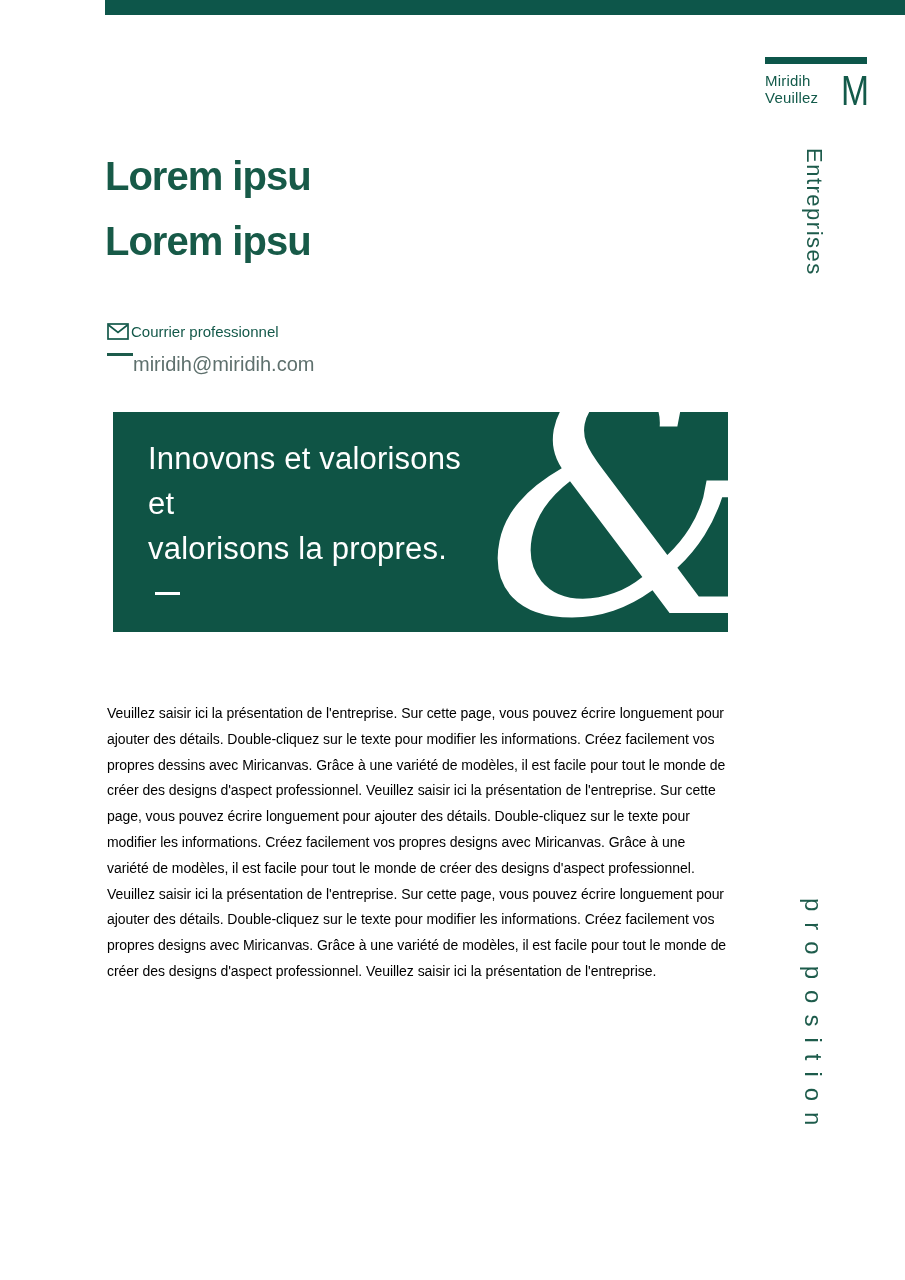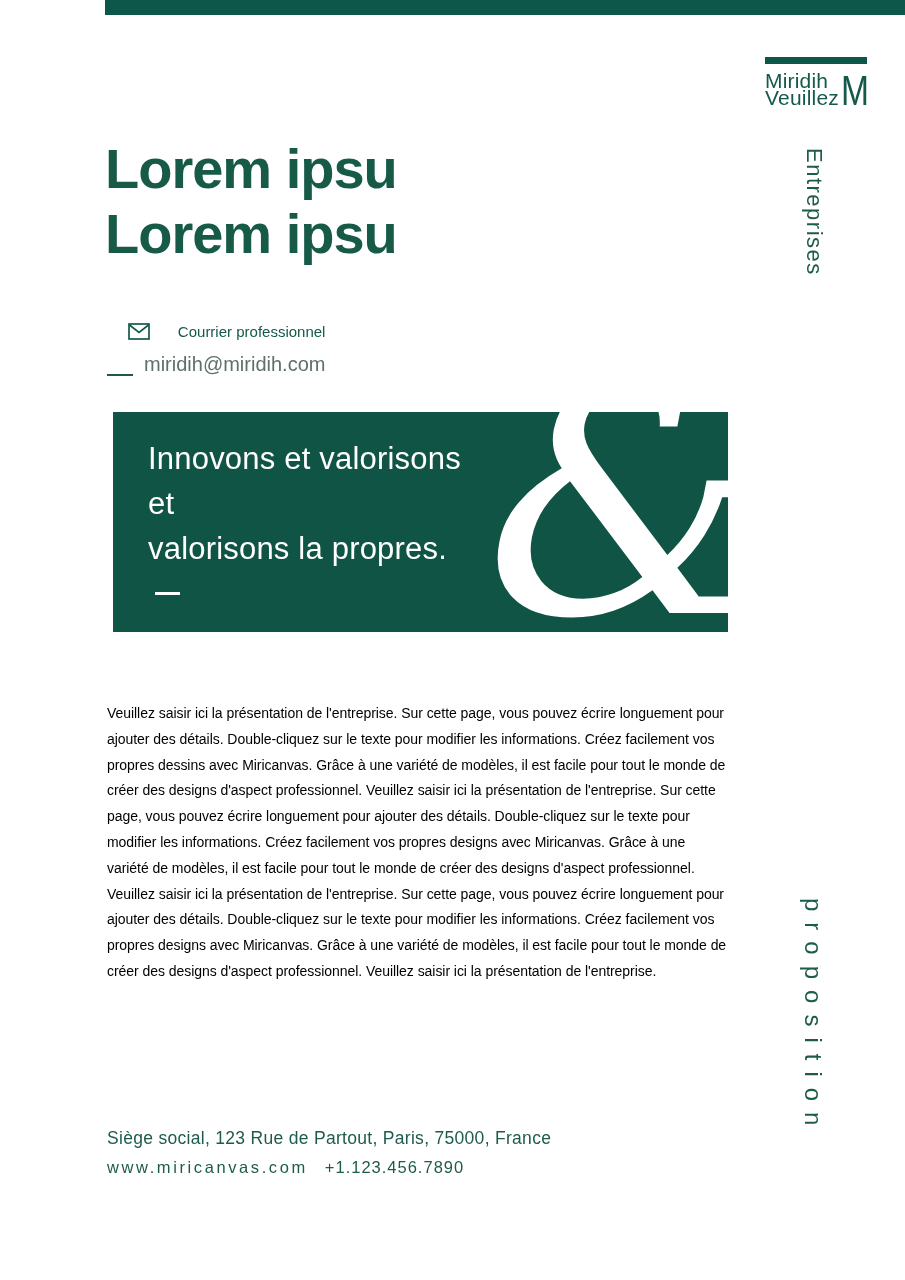--- a/index.html
+++ b/index.html
@@ -25,21 +25,21 @@
     position: absolute;
     left: 765px; top: 57px;
     width: 102px;
   }
   .brand-bar {
     width: 102px; height: 7px;
     background: #0d564a;
   }
   .brand-name {
     margin-top: 9px;
-    font-size: 21px;
+    font-size: 15px;
     line-height: 16.5px;
     color: #135a4a;
     letter-spacing: 0.2px;
   }
   .brand-mark {
     position: absolute;
     top: 13px; right: -2px;
     font-size: 42px;
     line-height: 1;
     font-weight: 500;
@@ -61,33 +61,33 @@
   }
   .v-proposition {
     left: 799px; top: 898px;
     font-size: 24px;
     letter-spacing: 11px;
   }
 
   
   .title {
     position: absolute;
-    left: 105px; top: 136px;
-    font-size: 56px;
+    left: 105px; top: 144px;
+    font-size: 40px;
     line-height: 65px;
     font-weight: 700;
     letter-spacing: -1px;
     color: #175a48;
   }
 
   
   .contact { position: absolute; left: 107px; top: 320px; }
-  .contact-row1 { display: flex; align-items: center; gap: 28px; height: 22px; justify-content: flex-end; }
+  .contact-row1 { display: flex; align-items: center; gap: 2px; height: 22px; }
   .contact-label { font-size: 15px; color: #14594a; }
-  .contact-row2 { display: flex; align-items: flex-end; gap: 11px; margin-top: 11px; }
+  .contact-row2 { display: flex; align-items: flex-start; margin-top: 11px; }
   .contact-dash { width: 26px; height: 2.5px; background: #1d5b4b; }
   .contact-email { font-size: 20px; color: #5e706d; }
 
   
   .banner {
     position: absolute;
     left: 113px; top: 412px;
     width: 615px; height: 220px;
     background: #0f5445;
     overflow: hidden;
@@ -182,21 +182,14 @@
       <div>valorisons la propres.</div>
     </div>
     <div class="banner-dash"></div>
     <div class="amp">&amp;</div>
   </div>
 
   <div class="body-par">Veuillez saisir ici la présentation de l'entreprise. Sur cette page, vous pouvez écrire longuement pour ajouter des détails. Double-cliquez sur le texte pour modifier les informations. Créez facilement vos propres dessins avec Miricanvas. Grâce à une variété de modèles, il est facile pour tout le monde de créer des designs d'aspect professionnel. Veuillez saisir ici la présentation de l'entreprise. Sur cette page, vous pouvez écrire longuement pour ajouter des détails. Double-cliquez sur le texte pour modifier les informations. Créez facilement vos propres designs avec Miricanvas. Grâce à une variété de modèles, il est facile pour tout le monde de créer des designs d'aspect professionnel. Veuillez saisir ici la présentation de l'entreprise. Sur cette page, vous pouvez écrire longuement pour ajouter des détails. Double-cliquez sur le texte pour modifier les informations. Créez facilement vos propres designs avec Miricanvas. Grâce à une variété de modèles, il est facile pour tout le monde de créer des designs d'aspect professionnel. Veuillez saisir ici la présentation de l'entreprise.</div>
 
   <div class="v-label v-proposition">proposition</div>
 
-  <div class="footer">
-    <div class="footer-address">Siège social, 123 Rue de Partout, Paris, 75000, France</div>
-    <div class="footer-row">
-      <span class="footer-website">www.miricanvas.com</span>
-      <span class="footer-phone">+1.123.456.7890</span>
-    </div>
-  </div>
 
 </div>
 
 </body></html>

